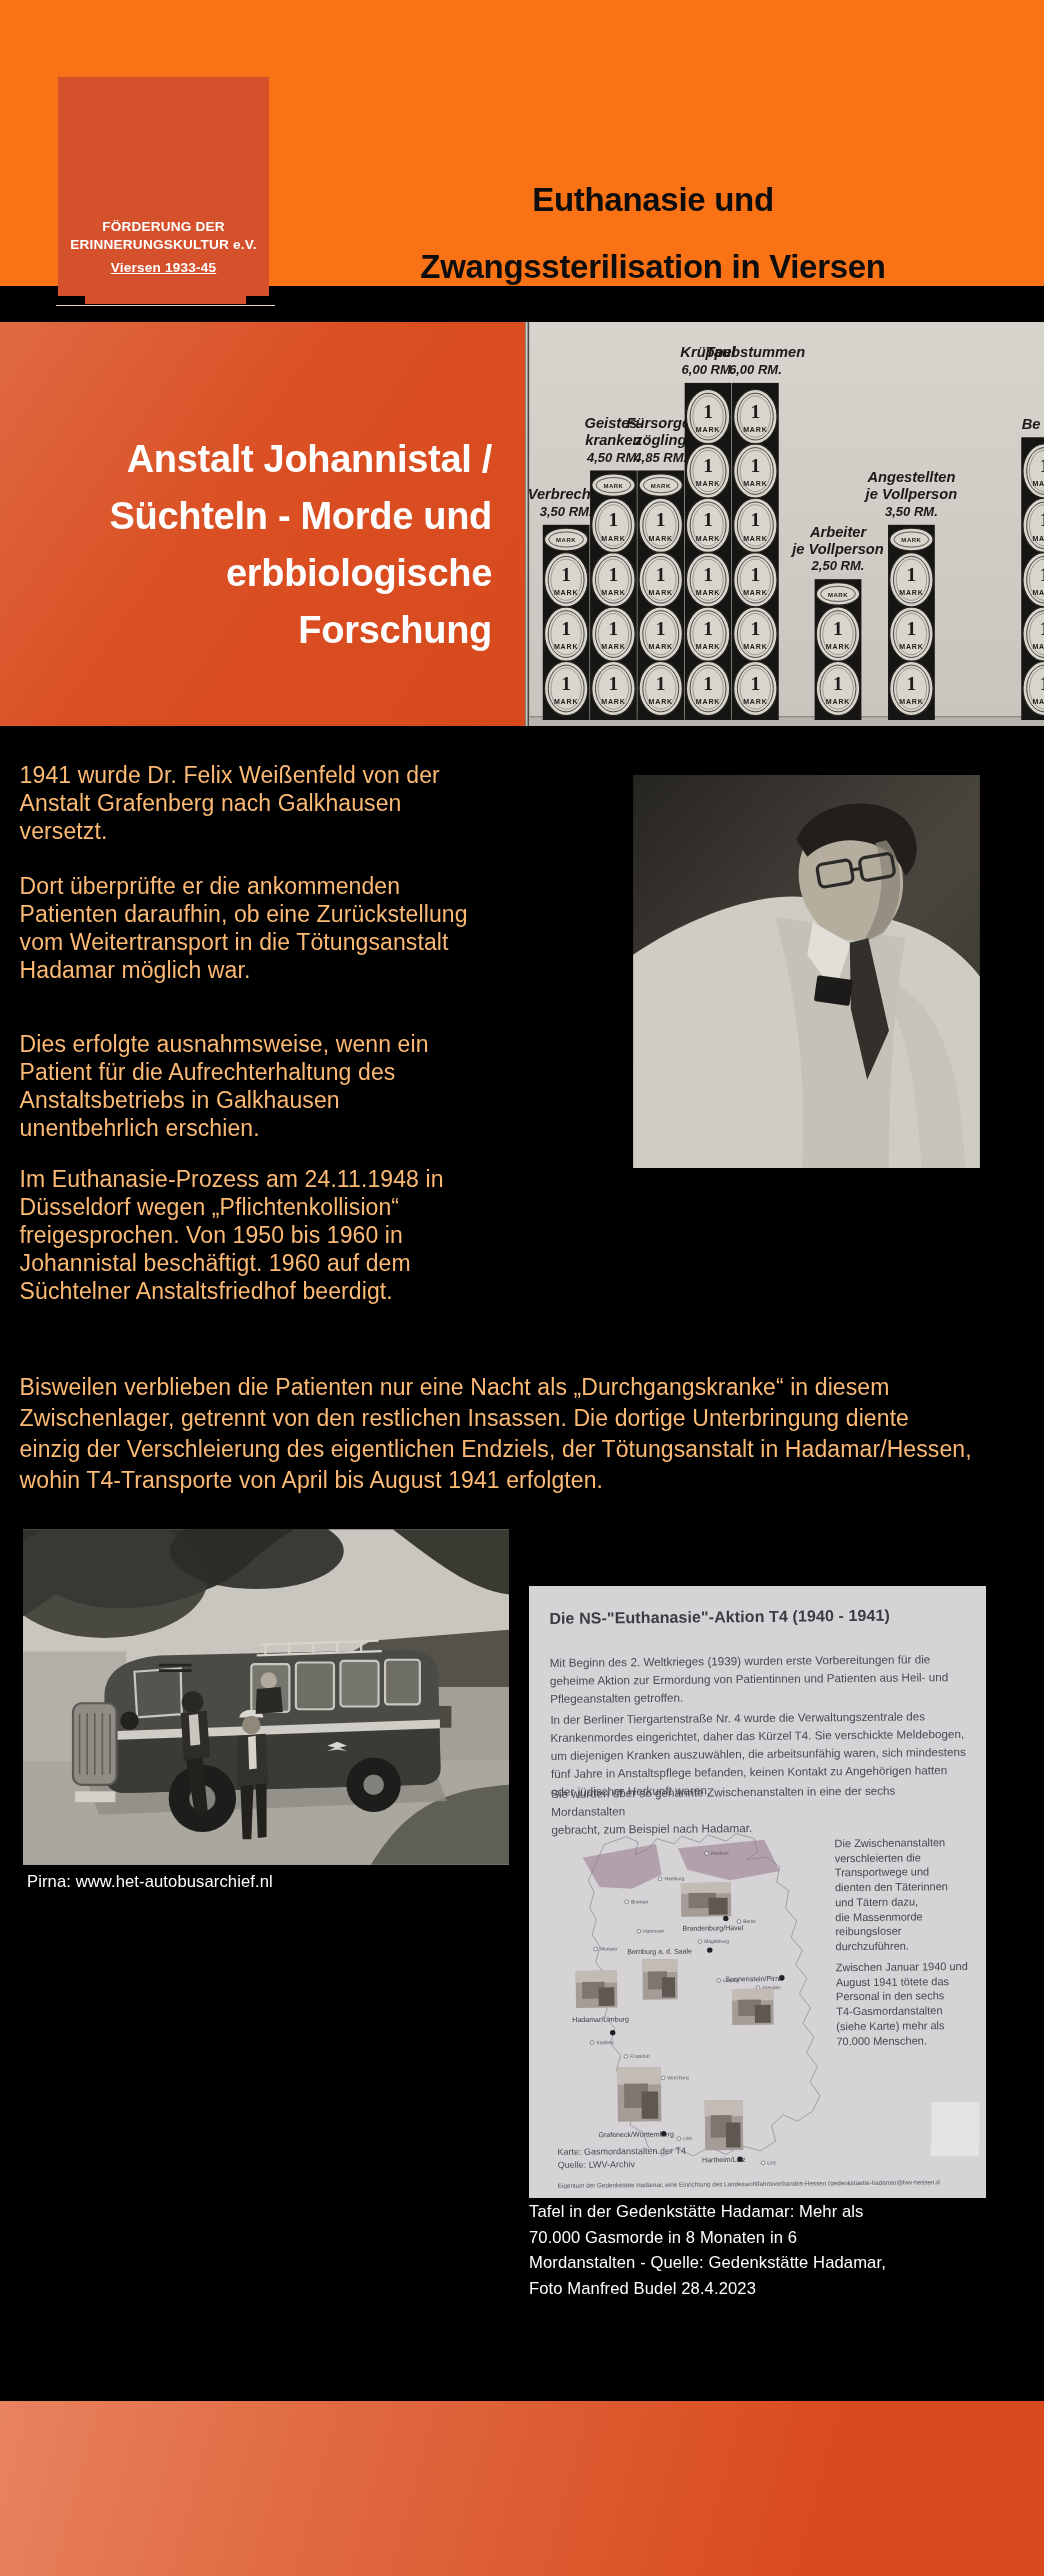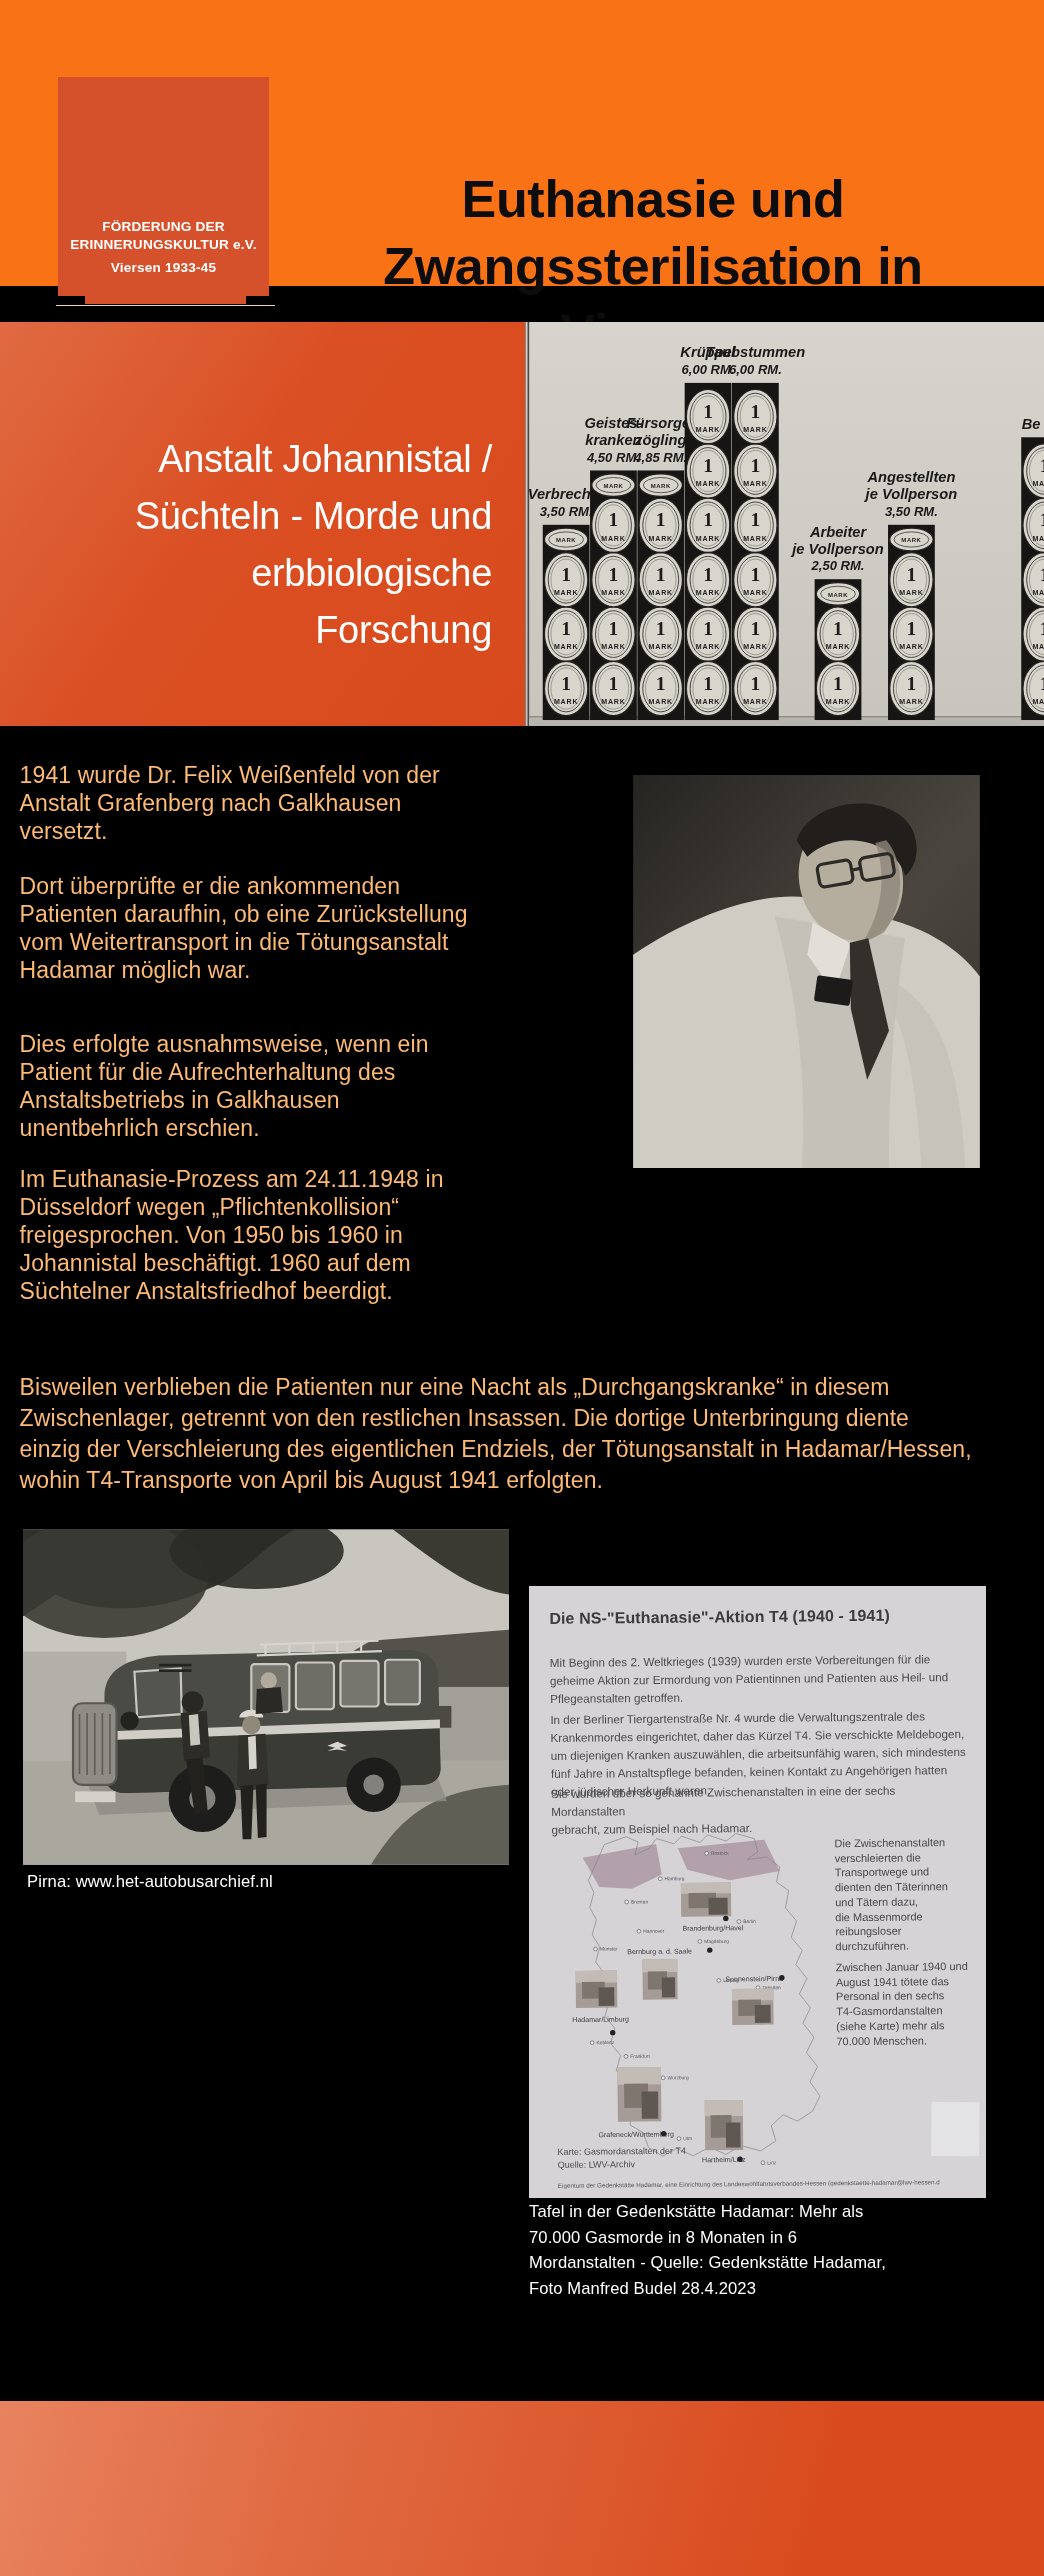--- a/index.html
+++ b/index.html
@@ -5,32 +5,32 @@
   html,body{margin:0;padding:0;background:#000;}
   #page{position:relative;width:1045px;height:2576px;background:#000;overflow:hidden;
         font-family:"Liberation Sans",sans-serif;}
   .pre{white-space:pre-line;}
 
   
   .header{position:absolute;left:0;top:0;width:1045px;height:286px;background:#f97316;padding-left:28px;}
   .logo{position:absolute;left:58px;top:77px;width:211px;height:219px;background:#d5512c;}
   .logo-text{position:absolute;left:0;bottom:18.5px;width:100%;text-align:center;color:#fff;
              font-weight:bold;font-size:13.6px;line-height:18.5px;letter-spacing:0.2px;}
-  .logo-sub{margin-top:4.4px;}
+  .logo-sub{margin-top:4.4px;text-decoration:underline;}
   .logo-tab{position:absolute;left:85px;top:296px;width:161px;height:7.6px;background:#d5512c;}
   .logo-underline{position:absolute;left:56px;top:305px;width:219px;height:1.1px;background:#ecd2c5;}
   .title{position:absolute;left:294px;top:166px;width:718px;margin:0;text-align:center;
-         color:#0d0d0d;font-size:52px;line-height:67px;font-weight:600;letter-spacing:-0.3px;}
+         color:#0d0d0d;font-size:33px;line-height:67px;font-weight:600;letter-spacing:-0.3px;}
 
   
   .band{position:absolute;left:0;top:322px;width:1045px;height:404px;}
   .band-orange{position:absolute;left:0;top:0;width:525px;height:404px;
                background:linear-gradient(125deg,#e06a42 0%,#da4f23 45%,#d84a1d 100%);}
   .band-heading{position:absolute;left:0;top:109px;width:492px;margin:0;text-align:right;
-                color:#ffffff;font-size:38px;line-height:57px;font-weight:400;letter-spacing:-0.3px;}
+                color:#ffffff;font-size:38px;line-height:57px;font-weight:700;letter-spacing:-0.3px;}
   .band-photo{position:absolute;left:525px;top:0;width:520px;height:404px;overflow:hidden;}
 
   
   .bodyblock{position:absolute;left:0;top:726px;width:1045px;height:1675px;background:#000;}
   .para{position:absolute;margin:0;color:#fdba74;font-size:23px;line-height:28px;letter-spacing:0.1px;}
   .p1{left:19.6px;top:761px;width:522px;}
   .p2{left:19.6px;top:872px;width:522px;}
   .p3{left:19.6px;top:1030px;width:522px;}
   .p4{left:19.6px;top:1165px;width:522px;}
   .wide{left:19.6px;top:1372px;width:1018px;line-height:31px;}

